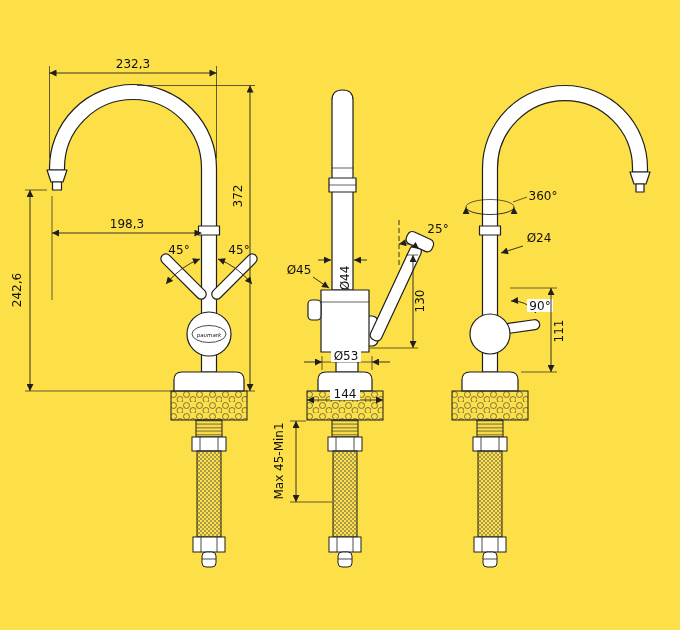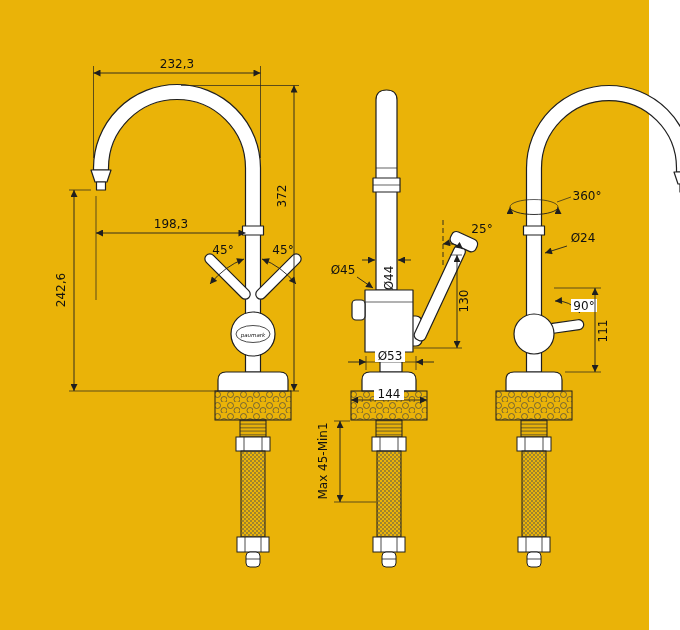--- a/index.html
+++ b/index.html
@@ -1,16 +1,16 @@
 <!DOCTYPE html>
 <html><head>
 <meta charset="utf-8">
 <style>
   html,body{margin:0;padding:0;background:#fff;}
-  .page{width:605px;height:630px;background:#eab308;position:relative;padding-left:44px;}
+  .page{width:680px;height:630px;background:#fde047;position:relative;}
   svg{display:block;}
   svg text{font-family:"DejaVu Sans",sans-serif;font-size:12px;fill:#111;}
   .draw{fill:#fff;stroke:#1f1f1f;stroke-width:1.2;stroke-linejoin:round;}
   .thin{stroke:#1f1f1f;stroke-width:0.7;fill:none;}
   .dim{stroke:#1f1f1f;stroke-width:0.9;fill:none;}
   .dash{stroke-dasharray:5 3;}
   .bg{fill:#fff;stroke:none;}
   .logo{font-size:5.5px;font-style:italic;}
 </style>
 </head>

